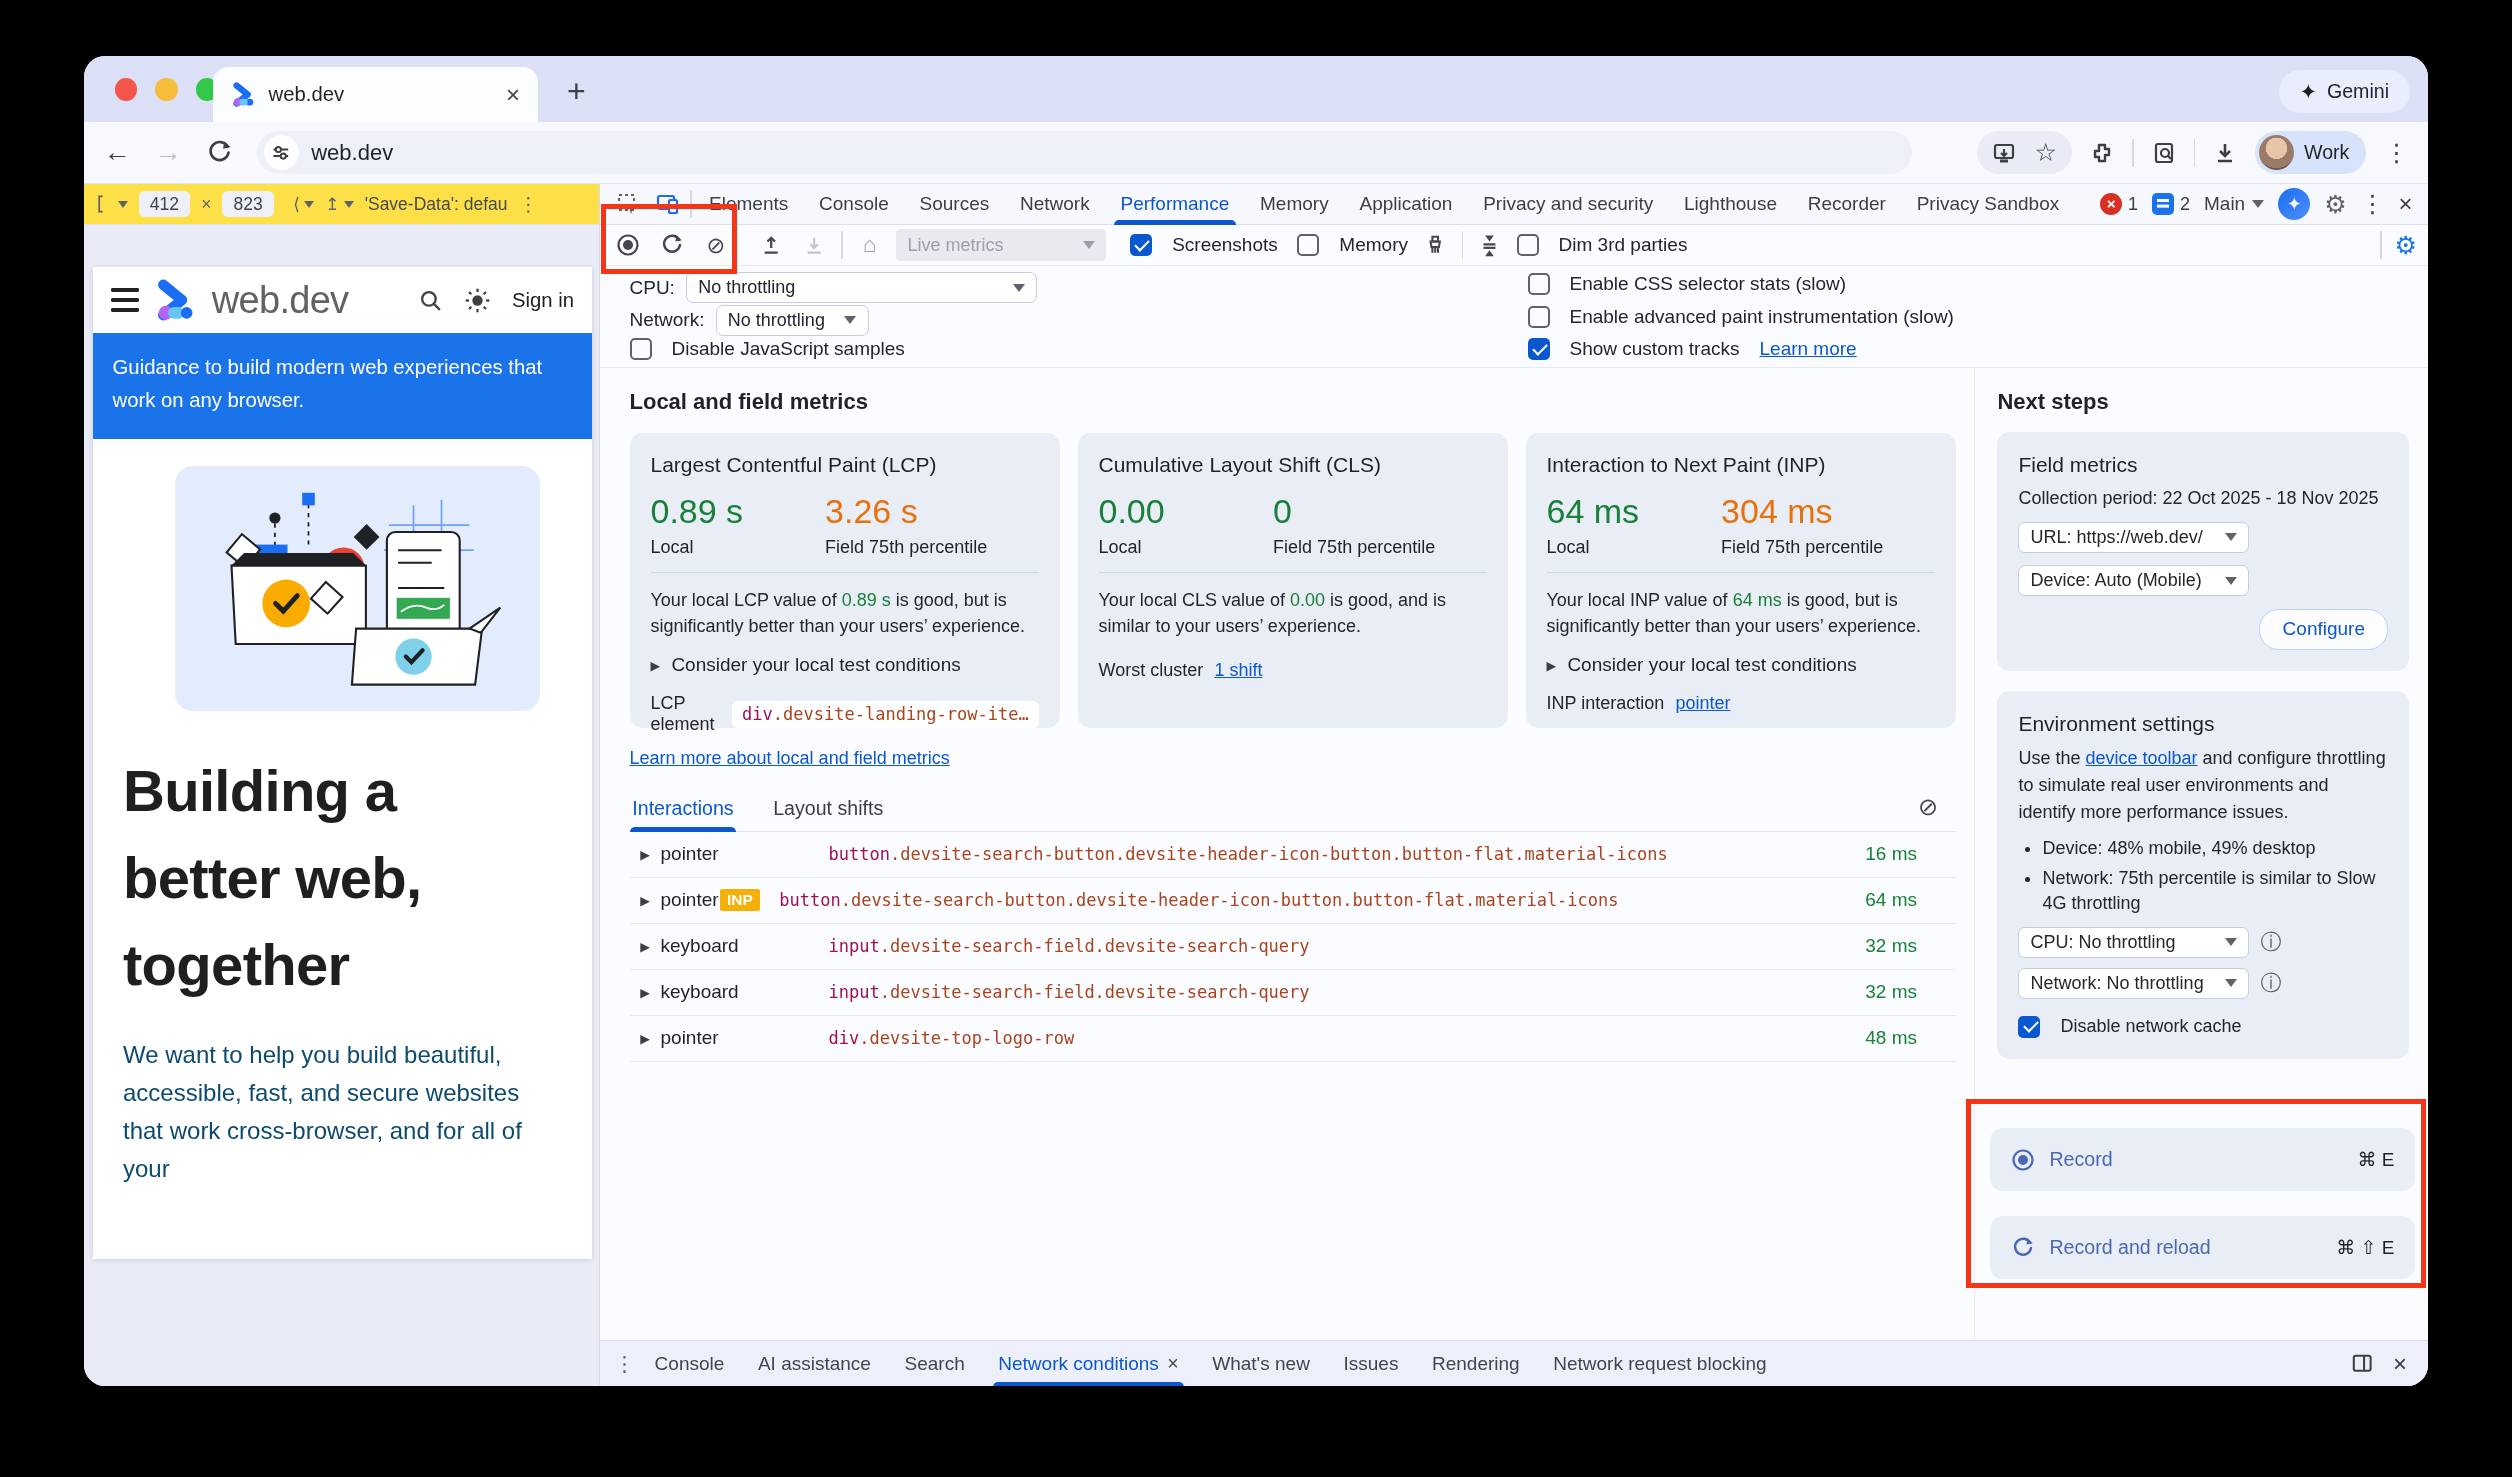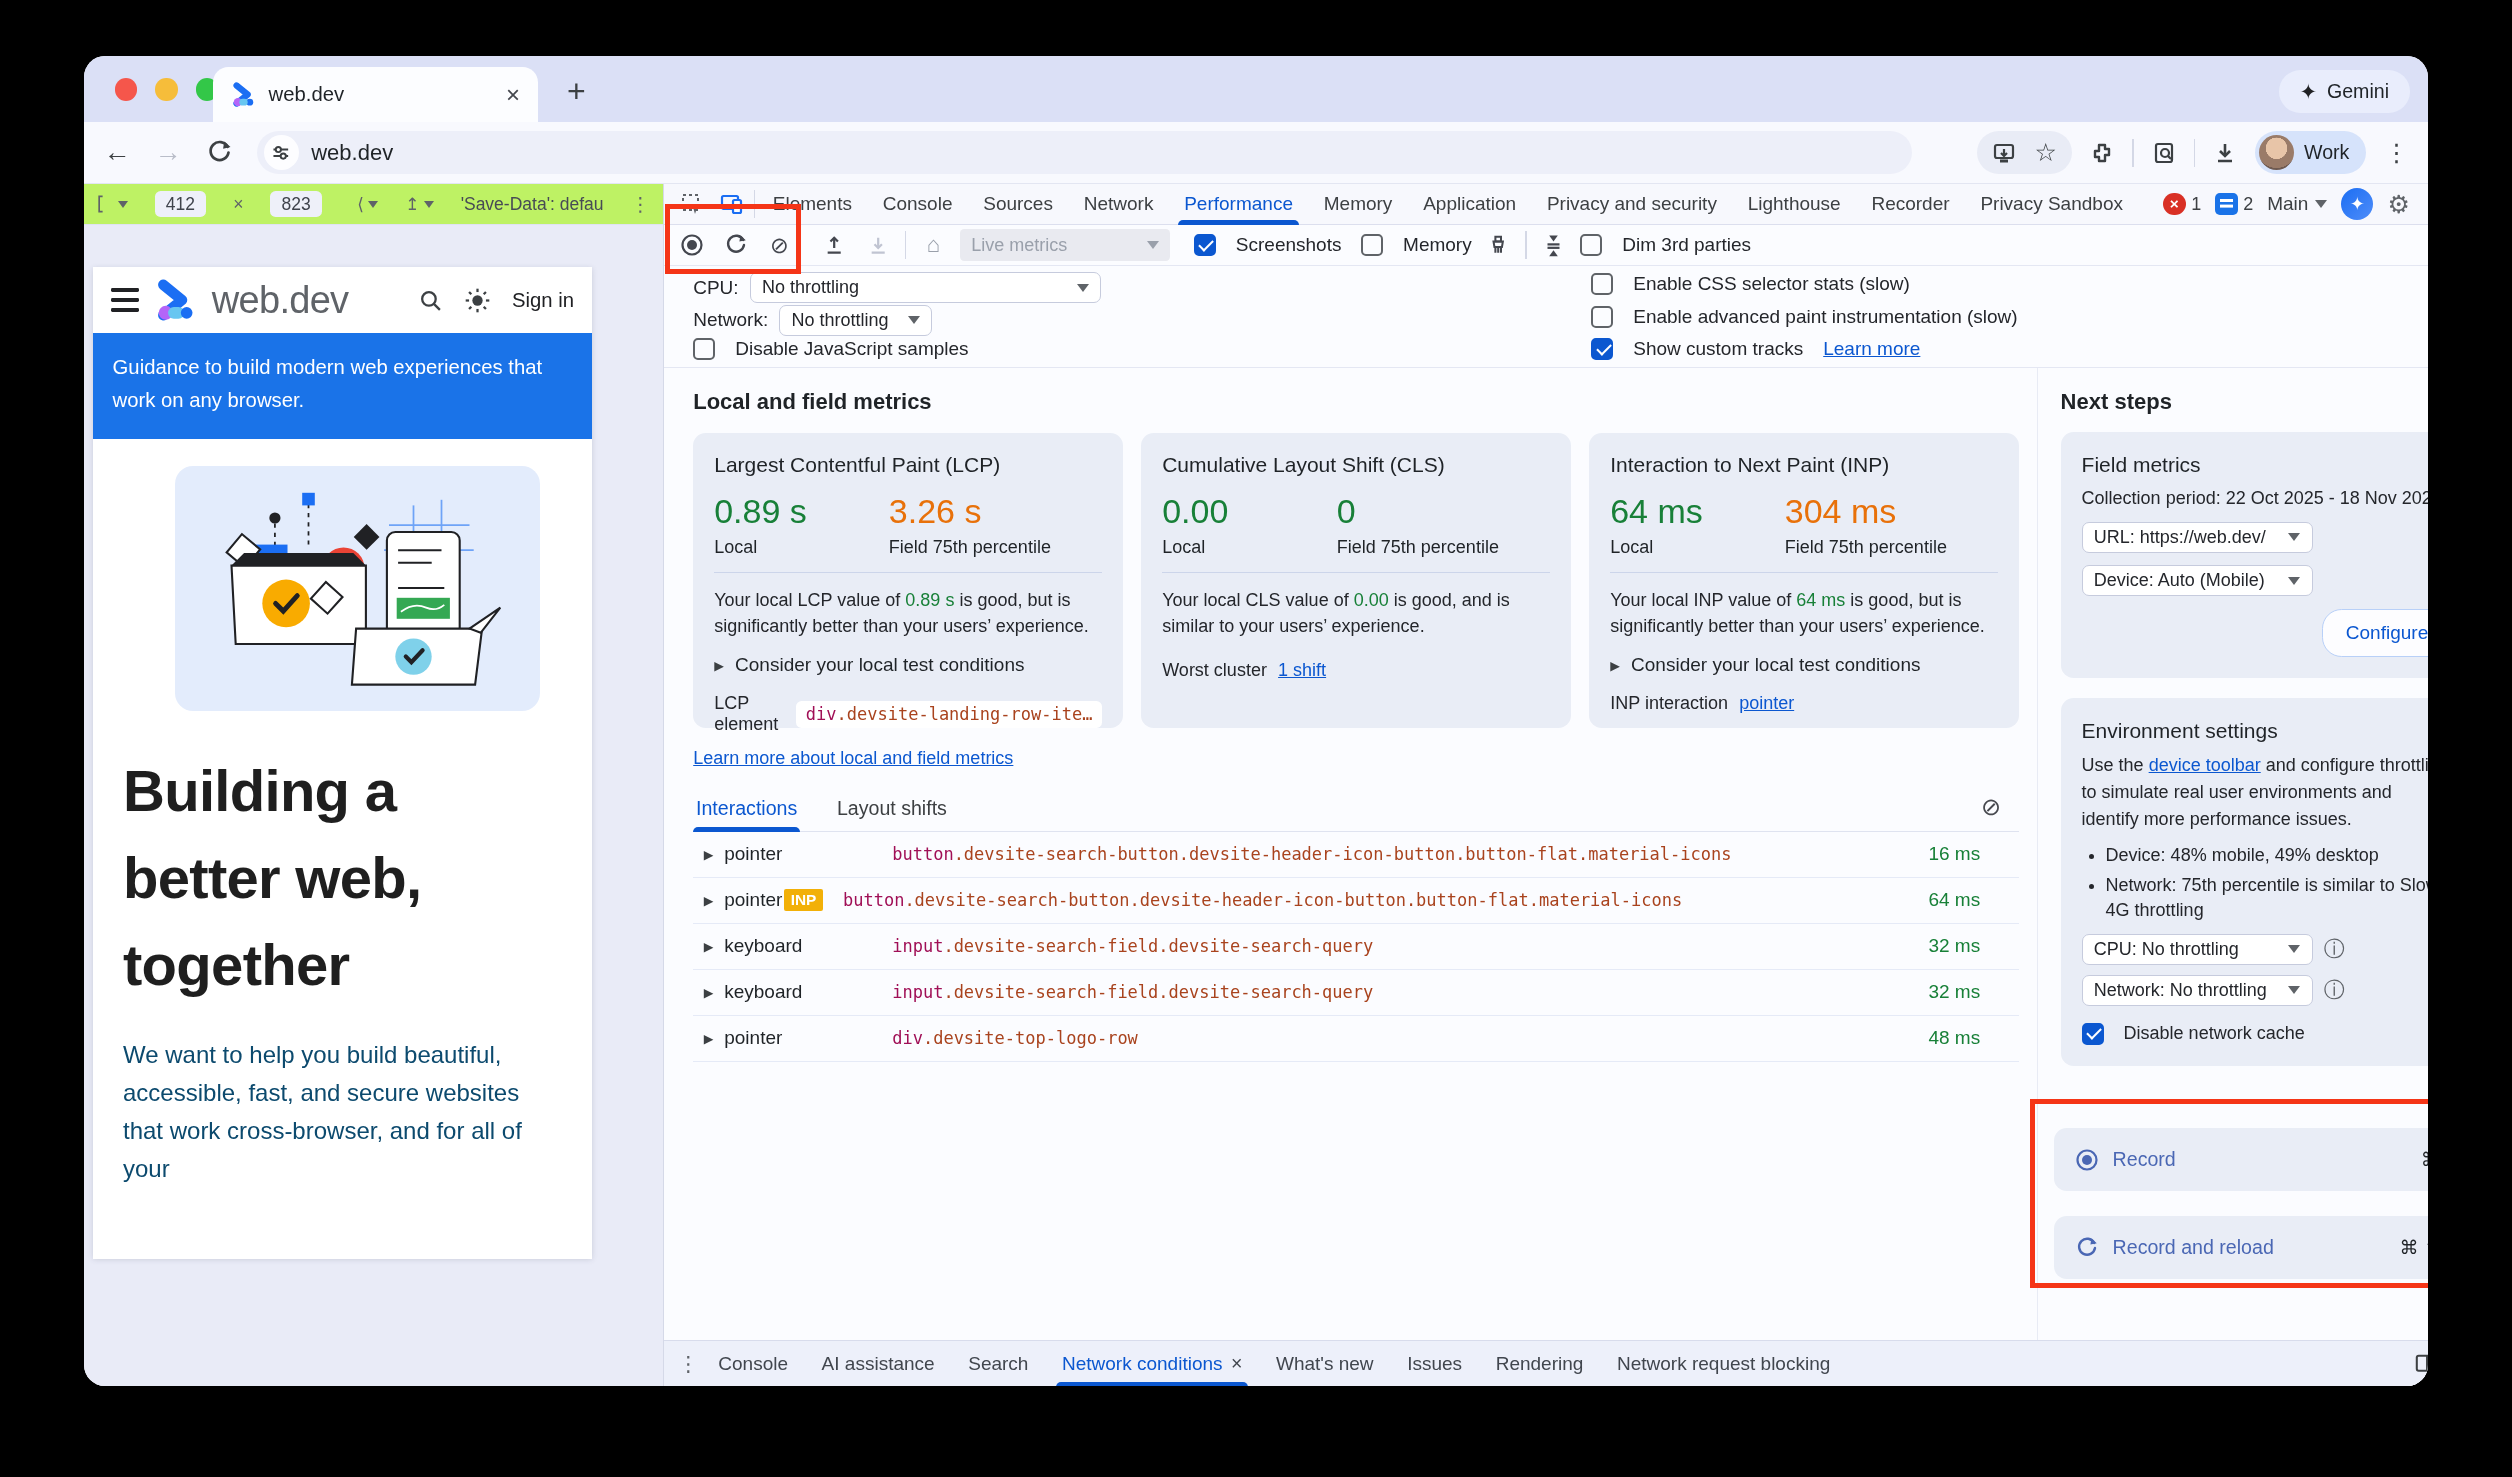--- a/index.html
+++ b/index.html
@@ -43,22 +43,22 @@
   .avatar { width:35px; height:35px; border-radius:50%;
     background:radial-gradient(circle at 50% 38%, #e8c5a8 0 38%, #9a7b68 39% 70%, #6f5a50 71%); }
   .profile-name { font-size:19.6px; color:#1f2327; }
   .dots { font-size:24px; color:#3c4043; }
 
   
   .content { display:flex; height:1202px; }
 
   
   .device-pane { flex:0 0 515px; background:#e9ebf7; display:flex; flex-direction:column; }
-  .device-toolbar { height:41px; background:#bef264; border-bottom:1.4px solid #dfe3f2; display:flex;
-    align-items:center; padding:0 12.6px; gap:27px; font-size:17.5px; color:#474b55; }
+  .device-toolbar { height:41px; background:#fde047; border-bottom:1.4px solid #dfe3f2; display:flex;
+    align-items:center; padding:0 12.6px; gap:11px; font-size:17.5px; color:#474b55; }
   .dim-box { background:#eef0f9; border-radius:5.6px; padding:2.8px 11.2px; font-size:17.5px; color:#3f434c; }
   .mini-caret { width:0; height:0; border-left:5.6px solid transparent; border-right:5.6px solid transparent;
     border-top:7px solid #5f6368; display:inline-block; }
   .save-data { white-space:nowrap; overflow:hidden; max-width:182px; }
   .device-stage { flex:1; position:relative; }
   .page { position:absolute; left:9px; top:42px; width:499px; height:992px; background:#fff;
     overflow:hidden; box-shadow:0 1.4px 5.6px rgba(60,64,90,.18); }
 
   
   .site-header { height:66px; display:flex; align-items:center; padding:0 18px; gap:15.4px; }
@@ -160,21 +160,21 @@
   .ims { font-size:19px; color:#188038; padding-right:39px; }
 
   
   .sidebar { flex:0 0 454px; border-left:1.4px solid #e8ebf5; padding:21px 9.8px 0 22.4px; position:relative; }
   .ns-heading { font-size:22px; font-weight:600; color:#1f2327; }
   .scard { background:#e9edf6; border-radius:12.6px; padding:21px; margin-top:17px; width:412px; }
   .scard-title { font-size:21px; font-weight:500; color:#1f2327; }
   .period { font-size:18px; color:#24262b; margin-top:11.2px; }
   .period b { font-weight:500; }
   .scard .select { width:231px; margin-top:12.6px; }
-  .configure { margin-top:12.6px; margin-left:auto; display:flex; width:fit-content; height:48px;
+  .configure { margin-top:12.6px; margin-left:auto; display:flex; width:fit-content; height:41px;
     align-items:center; padding:0 22.4px; background:#fdfdff; border:1.4px solid #b8d0f8; border-radius:19.6px;
     color:#0b57d0; font-size:19px; }
   .env-desc { font-size:18px; line-height:1.5; color:#24262b; margin-top:9.8px; }
   .env-ul { margin:9.8px 0 0 24px; font-size:18px; line-height:1.42; color:#24262b; }
   .env-ul li { margin-top:4.2px; }
   .env-row { display:flex; align-items:center; gap:11.2px; margin-top:9.8px; }
   .env-row .select { width:231px; margin-top:0; }
   .info-ic { font-size:21px; color:#5f6368; }
   .cache-row { margin-top:17px; }
   .record-group { position:absolute; left:15.4px; top:760px; right:12.6px; }

